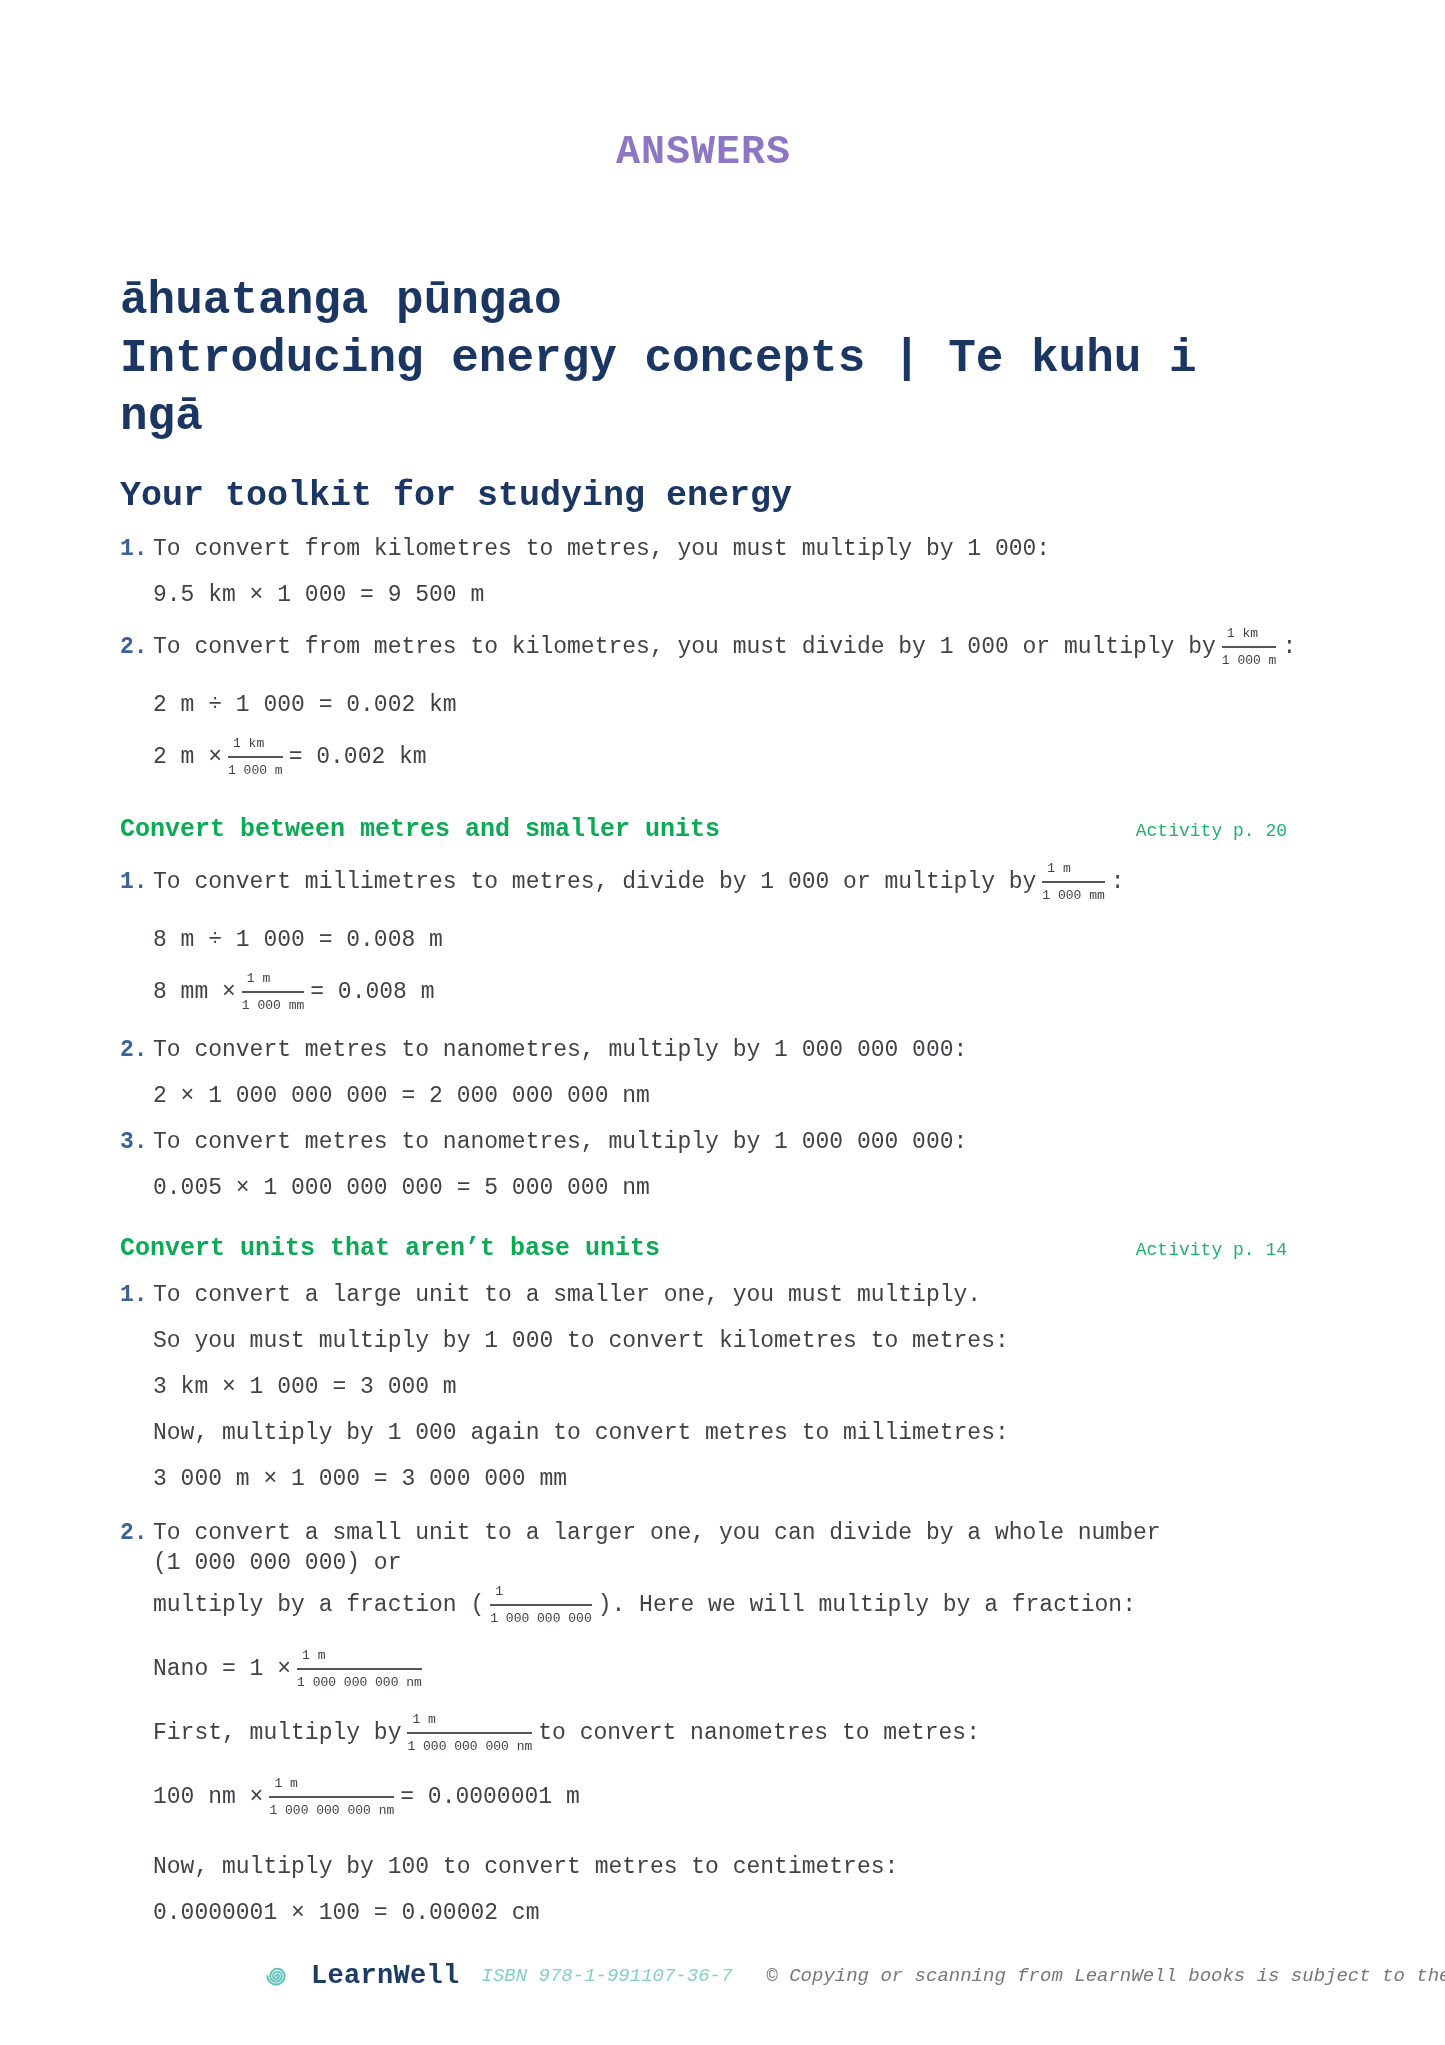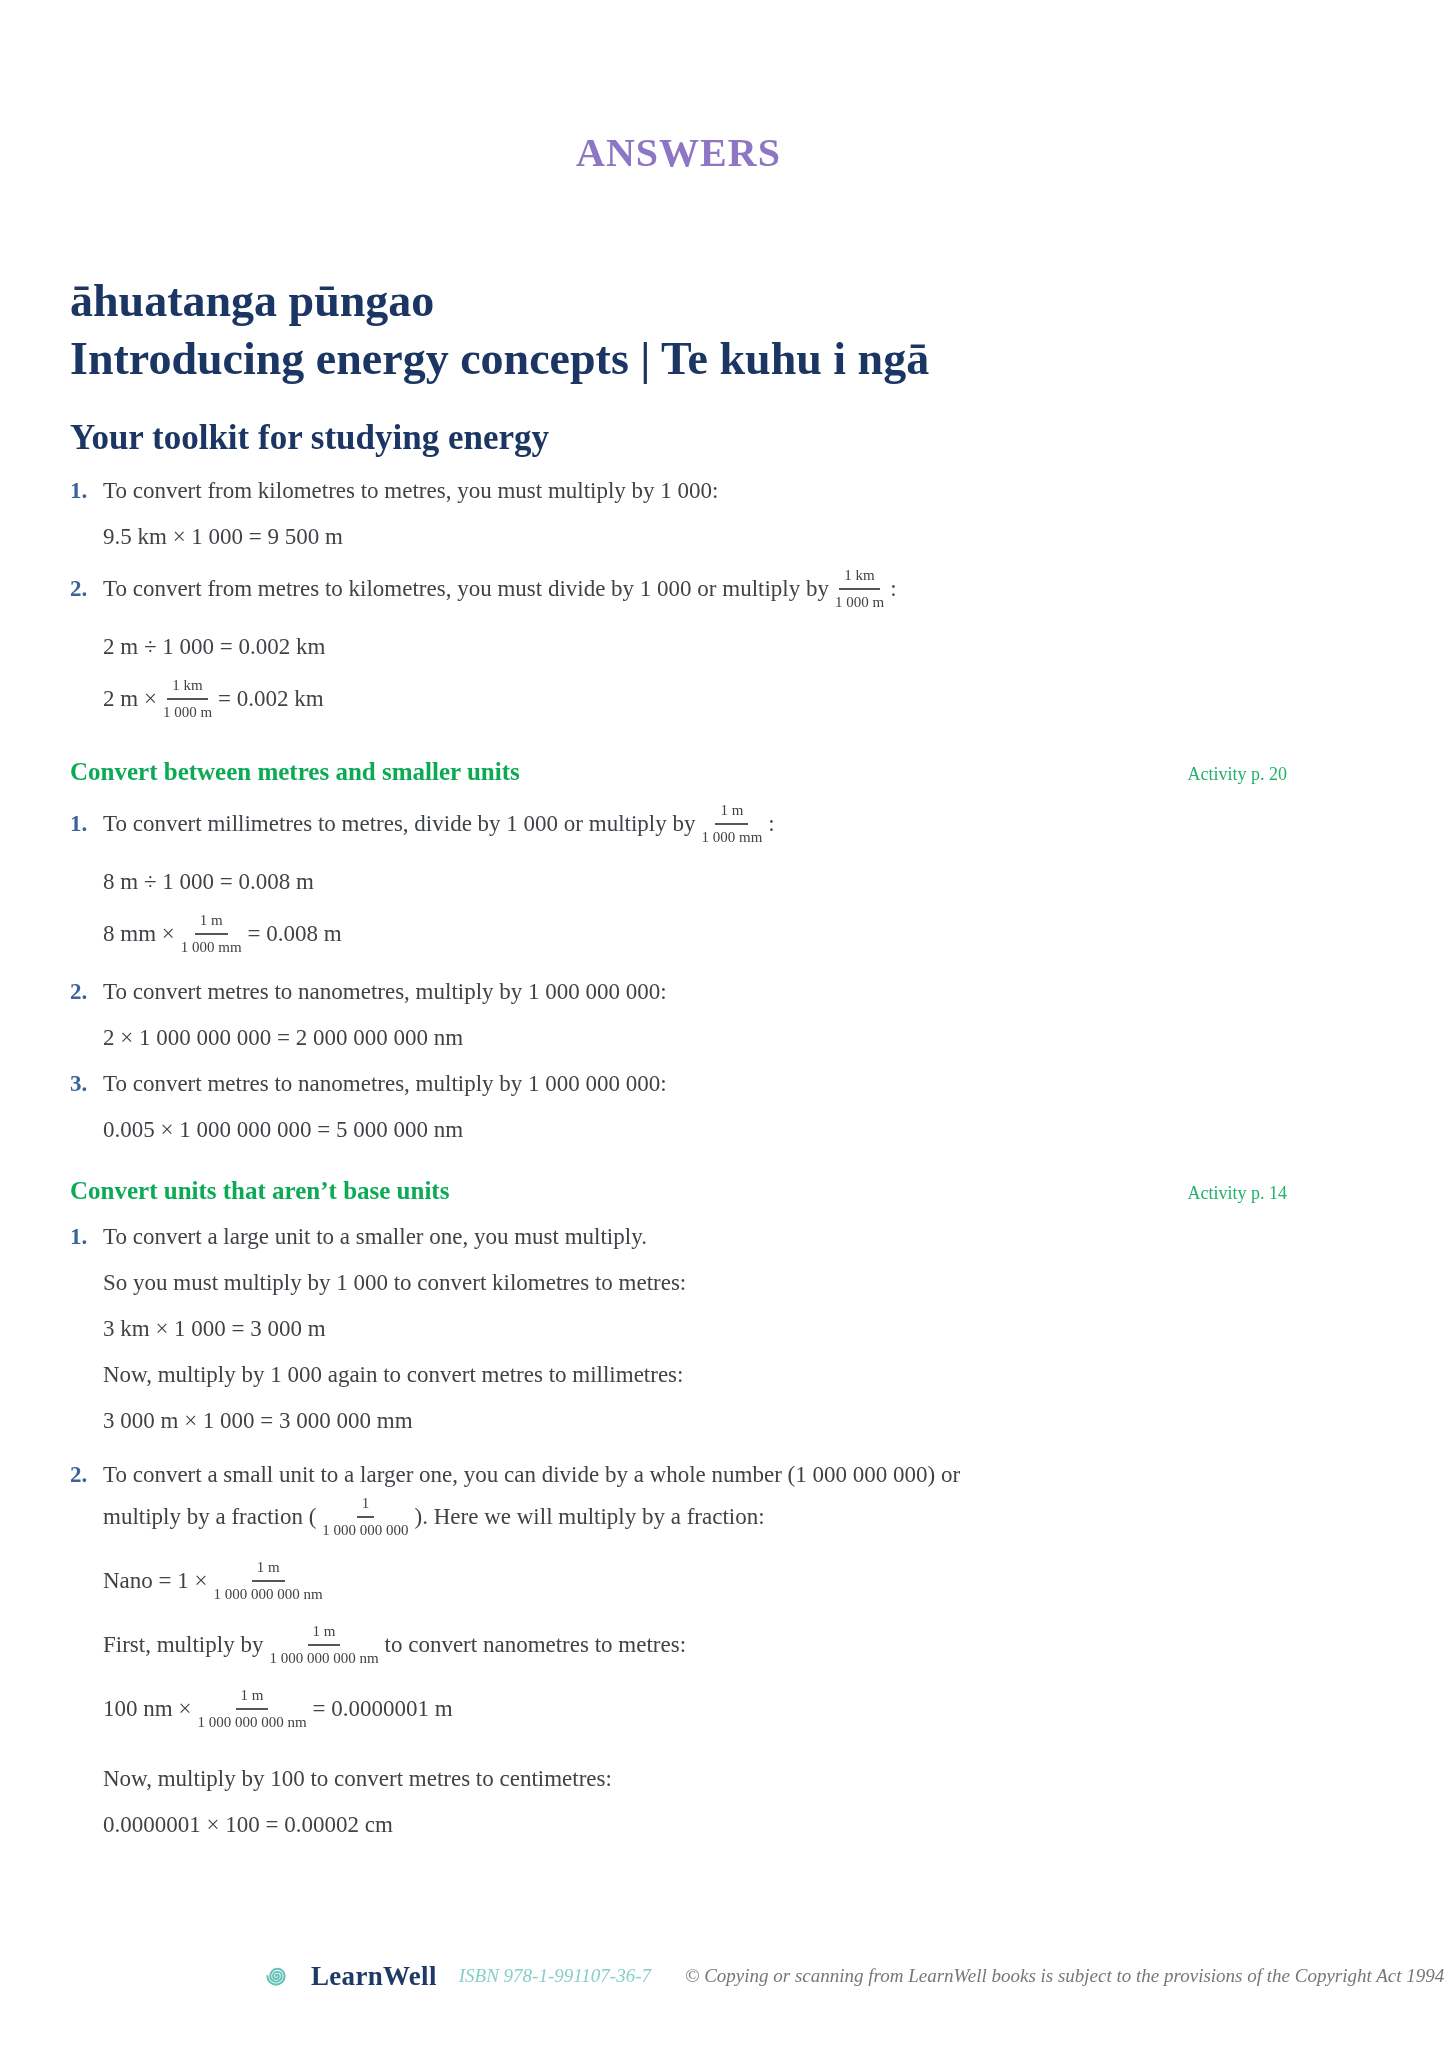--- a/index.html
+++ b/index.html
@@ -1,23 +1,23 @@
 <!DOCTYPE html>
 <html><head>
 <meta charset="utf-8">
 <style>
   html,body{margin:0;padding:0;background:#ffffff;}
   .page{
     position:relative;
     width:1445px;height:2045px;
     background:#ffffff;
-    font-family:Liberation Serif, serif;
+    font-family:Liberation Mono, monospace;
     color:#3f4347;
     box-sizing:border-box;
-    padding:0 158px 0 70px;
+    padding:0 158px 0 120px;
     overflow:hidden;
   }
   .answers-heading{
     margin:130px 0 0 0;
     text-align:center;
     font-size:40px;line-height:46px;
     font-weight:800;letter-spacing:1px;
     color:#8d77c4;
   }
   .page-title{
@@ -46,22 +46,22 @@
   .item{display:flex;align-items:flex-start;margin-top:16px;font-size:23px;line-height:30px;}
   .item.fitem{align-items:center;min-height:54px;margin-top:10px;}
   .item .num{flex:0 0 33px;width:33px;font-weight:700;color:#3c6398;}
   .item .content{flex:1 1 auto;}
   .item .content.row{display:flex;align-items:center;flex-wrap:nowrap;}
   .block{display:block;}
   .row-line{display:flex;align-items:center;min-height:54px;}
   .line{margin:16px 0 0 33px;font-size:23px;line-height:30px;}
   .fline{margin:10px 0 0 33px;font-size:23px;line-height:30px;display:flex;align-items:center;min-height:54px;}
   .frac{
-    display:inline-flex;flex-direction:column;align-items:center;
-    font-size:15px;line-height:21px;margin:0 6px;flex:0 0 auto;
+    display:inline-flex;flex-direction:column;
+    font-size:13px;line-height:21px;margin:0 6px;flex:0 0 auto;
   }
   .frac .fnum{padding:0 5px 2px;border-bottom:2px solid #55565a;white-space:nowrap;}
   .frac .fden{padding-top:2px;white-space:nowrap;}
   .gap-top{margin-top:28px;}
   .footer{
     position:absolute;left:253px;top:1953px;
     display:flex;align-items:center;
   }
   .footer .logo{flex:0 0 auto;margin-right:12px;}
   .brand-name{font-size:27px;font-weight:700;color:#1e3a66;margin-right:22px;letter-spacing:.3px;}

